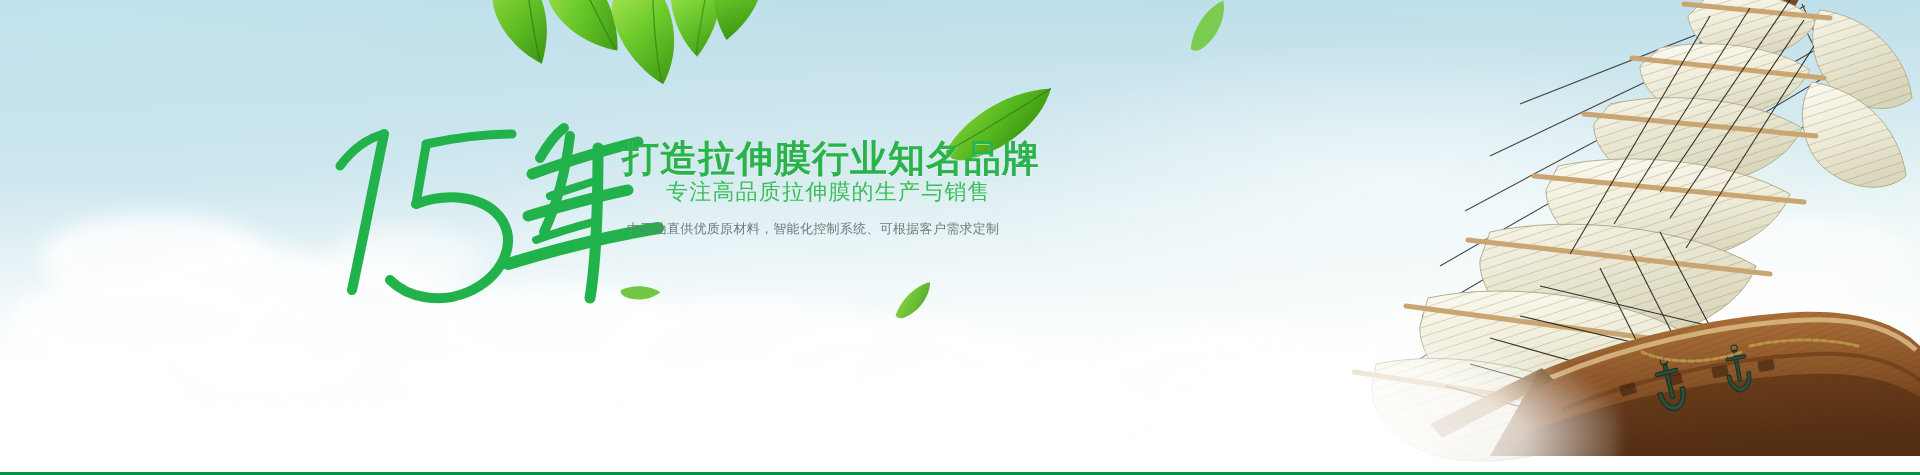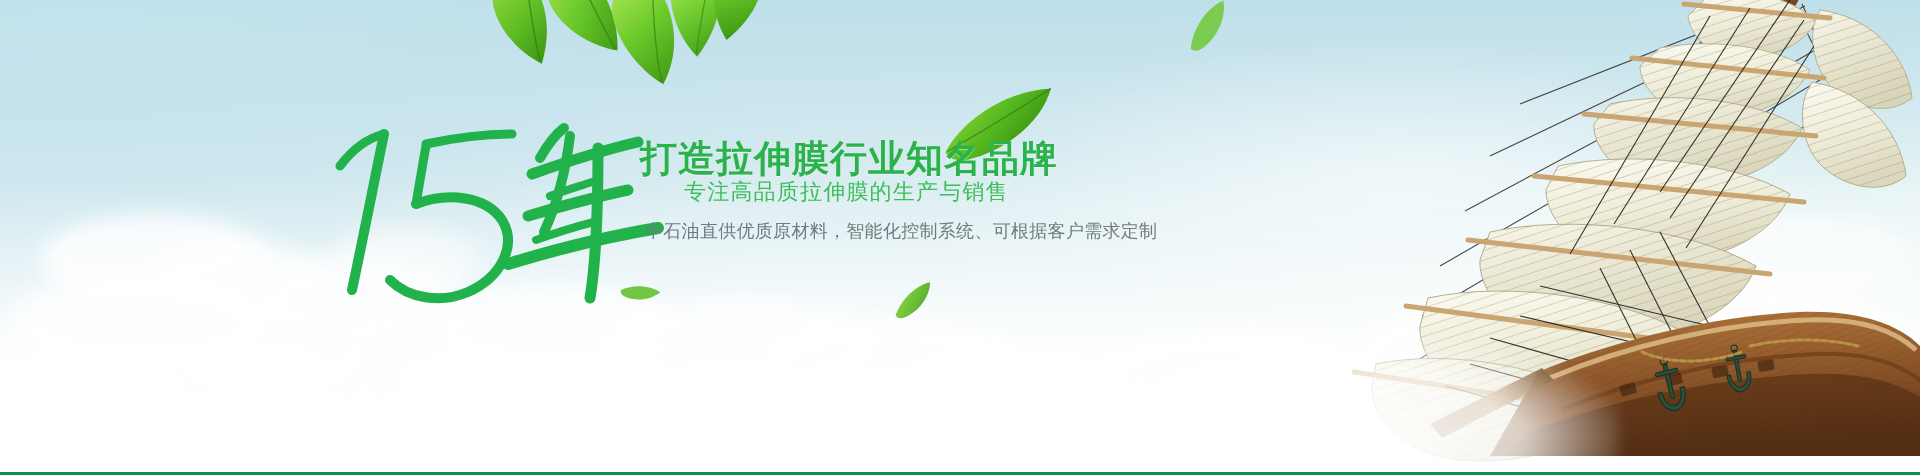--- a/index.html
+++ b/index.html
@@ -60,21 +60,21 @@
   .leaf{position:absolute;transform-origin:50% 50%;}
 
   
   .calligraphy{
     position:absolute;left:322px;top:112px;width:360px;height:195px;
     pointer-events:none;
   }
   .calligraphy svg{display:block;width:100%;height:100%;overflow:visible;}
 
   
-  .copy{position:absolute;left:540px;top:140px;width:420px;}
+  .copy{position:absolute;left:522px;top:140px;width:420px;}
   .headline{
     color:#2ab24b;
     font-size:37px;
     font-weight:bold;
     letter-spacing:1px;
     line-height:1;
     white-space:nowrap;
     margin:0 0 0 0;
     padding-left:100px;
     text-shadow:0 1px 0 rgba(255,255,255,.45);
@@ -83,21 +83,21 @@
     color:#3cbf5a;
     font-size:22px;
     letter-spacing:1.2px;
     line-height:1;
     white-space:nowrap;
     margin:4px 0 0 0;
     padding-left:144px;
   }
   .tagline{
     color:#6f7b7c;
-    font-size:18px;
+    font-size:13px;
     letter-spacing:.3px;
     line-height:1;
     white-space:nowrap;
     margin:19px 0 0 0;
     padding-left:105px;
   }
 
   
   .ship{
     position:absolute;right:-10px;top:-14px;width:740px;height:470px;

